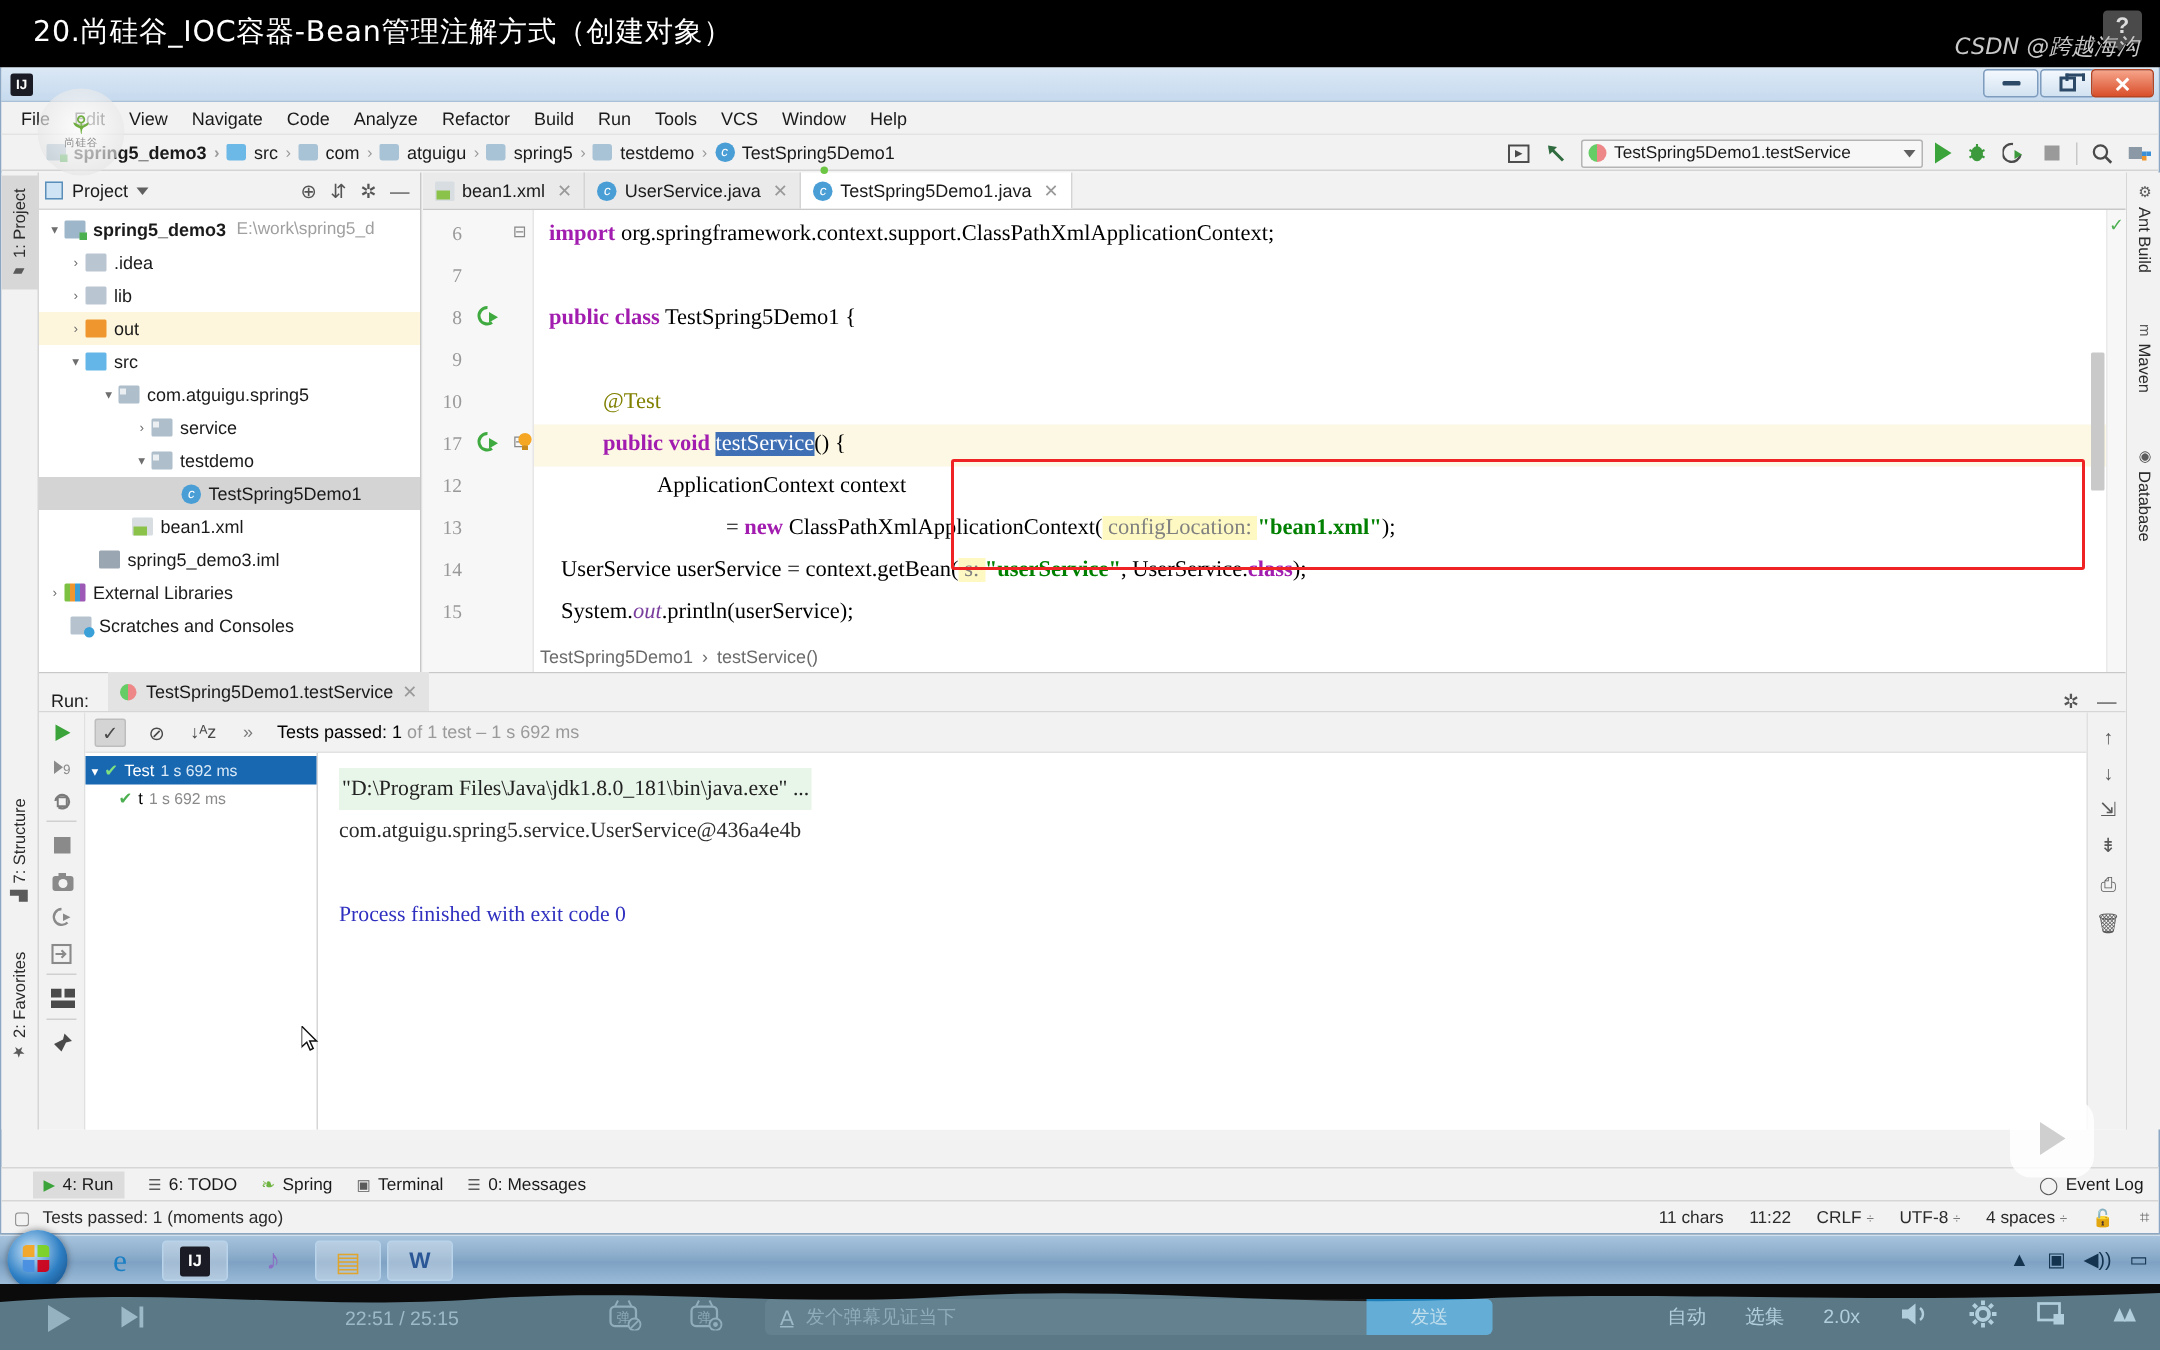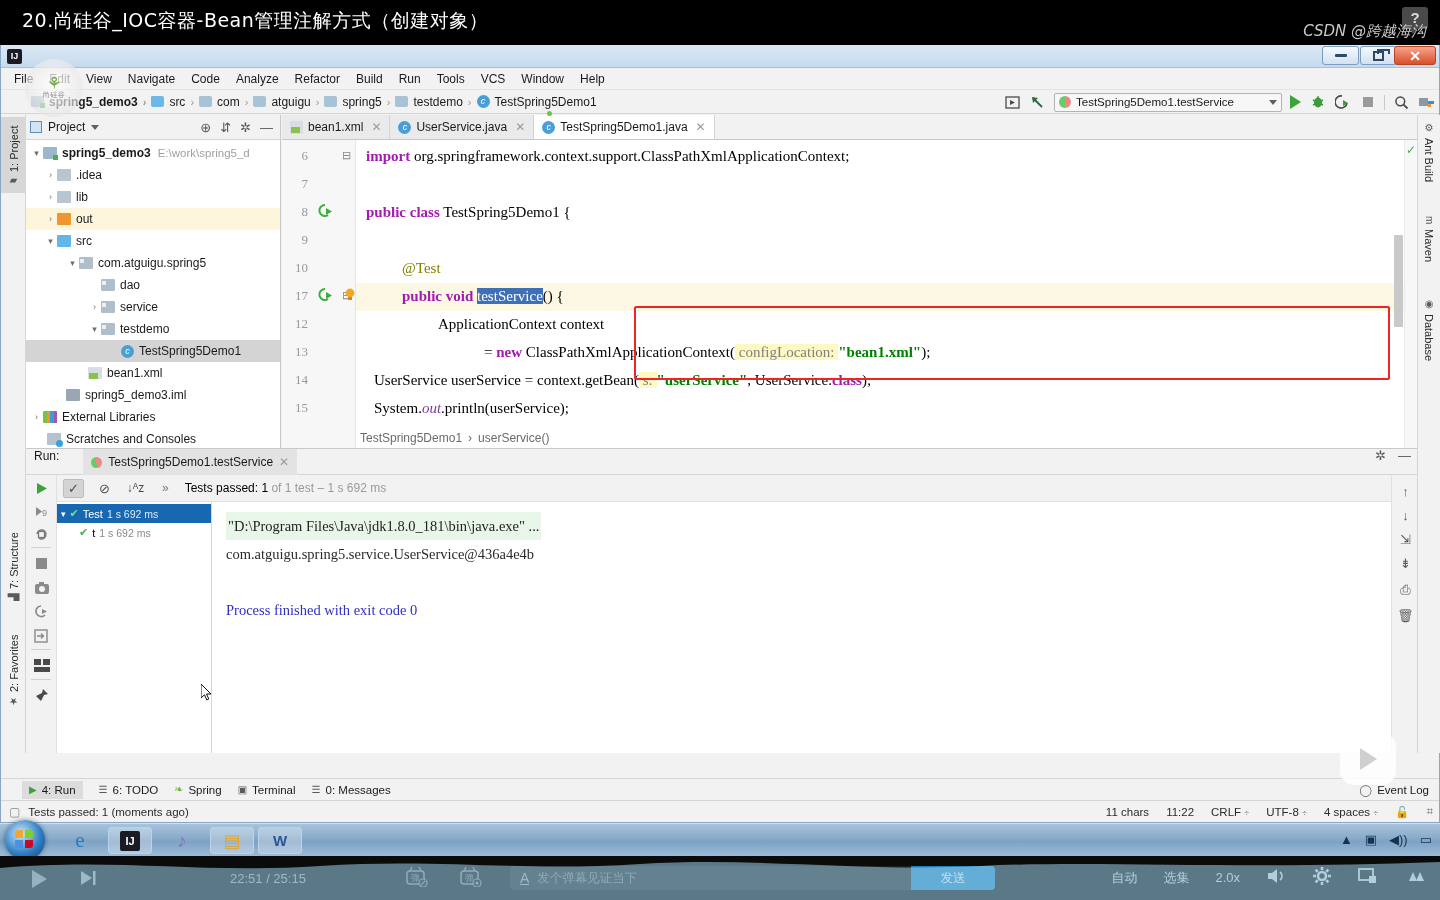--- a/index.html
+++ b/index.html
@@ -246,21 +246,21 @@
   #marker-col { position:absolute; right:0; top:0; width:13px; height:308px; background:#f7f7f7; border-left:1px solid #eaeaea;}
   #marker-check { position:absolute; right:1px; top:3px; color:#4caf50; font-size:12px;}
   #editor-scroll { position:absolute; right:14px; top:95px; width:9px; height:92px; background:#c9c9c9; border-radius:1px;}
 
   
   #run-window {
     position:absolute; left:25px; top:333px; right:24px; bottom:0;
     background:#fff; border-top:1px solid #c8c8c8;
   }
   #run-header {
-    height:26px; background:#f2f2f2; display:flex; align-items:flex-start; gap:24px;
+    height:26px; background:#f2f2f2; display:flex; align-items:flex-end; gap:13px;
     padding-left:8px; border-bottom:1px solid #d6d6d6; position:relative;
   }
   #run-header .run-label { font-size:12px; color:#1a1a1a; }
   #run-tab {
     display:flex; align-items:center; gap:6px; height:26px; padding:0 8px;
     background:#e3e3e3; font-size:12px; color:#1a1a1a;
   }
   #run-tab .rt-ico { width:11px;height:11px;border-radius:50%;
      background: conic-gradient(#e88 0 50%, #6c6 0 100%); }
   #run-header .rh-right { position:absolute; right:6px; display:flex; align-items:center; gap:12px; }
@@ -598,25 +598,20 @@
           <span class="arr">▾</span>
           <span class="tico dir-blue"></span>
           <span>src</span>
         </div>
         <div class="tree-row" style="padding-left:40px">
           <span class="arr">▾</span>
           <span class="tico pkg"></span>
           <span>com.atguigu.spring5</span>
         </div>
         <div class="tree-row" style="padding-left:62px">
-          <span class="arr"></span>
-          <span class="tico pkg"></span>
-          <span>dao</span>
-        </div>
-        <div class="tree-row" style="padding-left:62px">
           <span class="arr">›</span>
           <span class="tico pkg"></span>
           <span>service</span>
         </div>
         <div class="tree-row" style="padding-left:62px">
           <span class="arr">▾</span>
           <span class="tico pkg"></span>
           <span>testdemo</span>
         </div>
         <div class="tree-row sel" style="padding-left:95px">
@@ -714,21 +709,21 @@
         <div id="redbox" style="left:352px; top:166px; width:756px; height:74px;"></div>
 
         <div id="marker-col">
           <span id="marker-check">✓</span>
         </div>
         <div id="editor-scroll"></div>
 
         <div id="breadcrumb-bottom" style="left:78px">
           <span>TestSpring5Demo1</span>
           <span>›</span>
-          <span>userService()</span>
+          <span>testService()</span>
         </div>
       </div>
     </div>
 
     <div id="run-window">
       <div id="run-header">
         <span class="run-label">Run:</span>
         <div id="run-tab">
           <span class="rt-ico"></span>
           <span>TestSpring5Demo1.testService</span>

